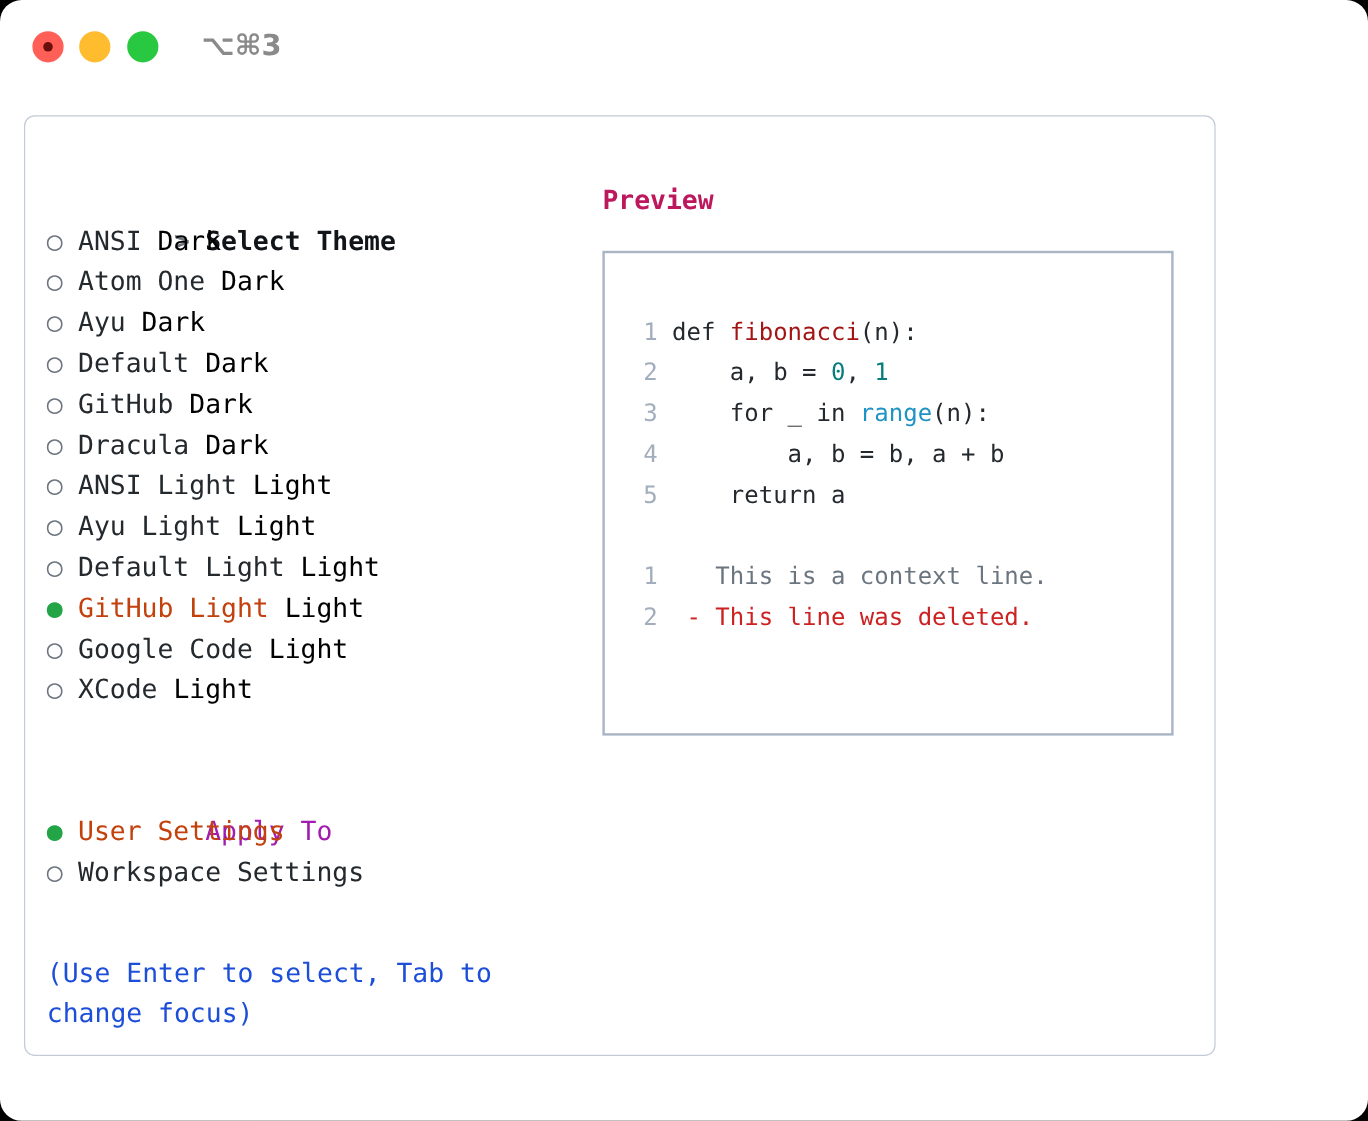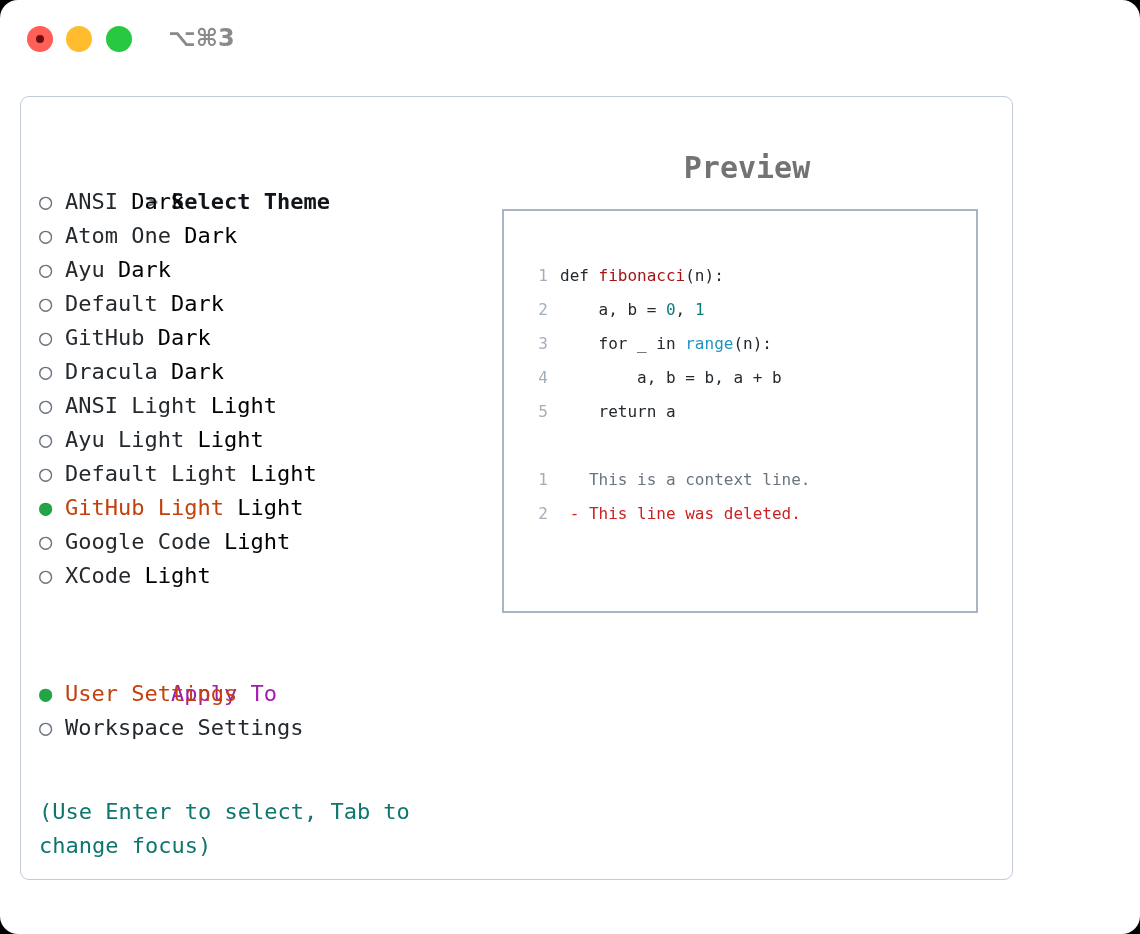--- a/index.html
+++ b/index.html
@@ -113,52 +113,51 @@
     color: #a21caf;
     white-space: pre;
   }
 
   #spacer-apply { height: 50px; }
 
   #hint {
     margin-top: 50px;
     font-size: 22px;
     line-height: 34px;
-    color: #0f766e;
+    color: #1d4ed8;
     width: 410px;
     white-space: pre-wrap;
   }
 
   
   #right-col {
     position: absolute;
     left: 481px;
     top: 54px;
     width: 490px;
   }
   #preview-title {
-    font-size: 30px;
+    font-size: 22px;
     font-weight: bold;
-    color: #737373;
-    line-height: 34px;
-    height: 34px;
-    white-space: pre;
-    text-align: center;
+    color: #be185d;
+    line-height: 34px;
+    height: 34px;
+    white-space: pre;
   }
   #preview-box {
     margin-top: 24px;
     width: 476px;
     height: 404px;
     border: 2px solid #a9b4c4;
     box-sizing: border-box;
     background: #ffffff;
     padding: 48px 0 0 16px;
   }
   .code-line {
-    font-size: 16px;
+    font-size: 20px;
     line-height: 34px;
     height: 34px;
     white-space: pre;
     color: #24292e;
   }
   .ln {
     display: inline-block;
     width: 28px;
     text-align: right;
     color: #a3aebd;

